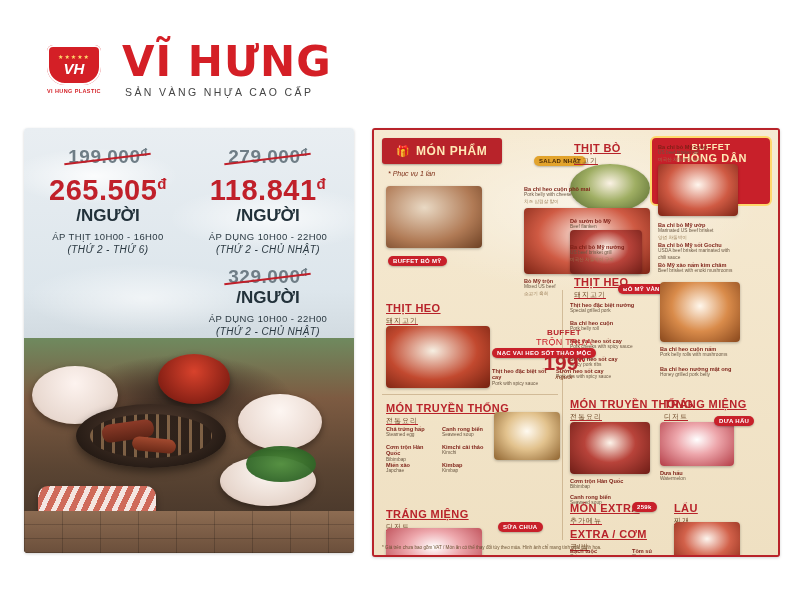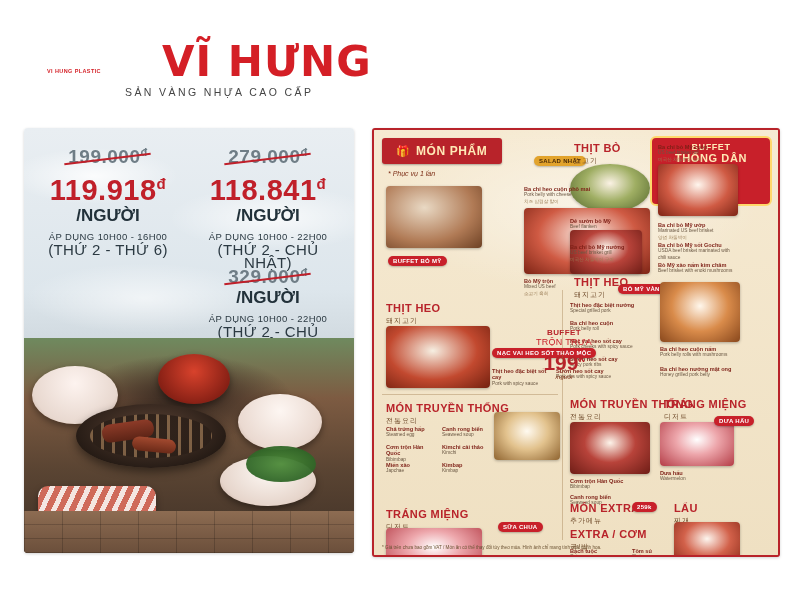--- a/index.html
+++ b/index.html
@@ -25,21 +25,20 @@
     display:flex;flex-direction:column;align-items:center;justify-content:center;
     box-shadow:inset 0 0 0 2px #ffffff;
   }
   .logo-stars{font-size:6px;color:#ffd86b;letter-spacing:1px;line-height:7px;}
   .logo-vh{color:#fff;font-weight:bold;font-size:15px;font-style:italic;line-height:15px;}
   .logo-sub{font-size:5.5px;color:#d41f26;font-weight:bold;letter-spacing:.4px;margin-top:3px;}
   .brand-text{display:flex;flex-direction:column;}
   .brand-name{
     font-size:42px;font-weight:bold;color:#d41f26;letter-spacing:1px;line-height:44px;
     font-family:"DejaVu Sans", sans-serif;
-    margin-left:40px;
   }
   .brand-slogan{
     font-size:10.5px;color:#444;letter-spacing:2.4px;margin-top:2px;margin-left:3px;
   }
 
   
   .poster-left{
     position:absolute;left:24px;top:128px;width:330px;height:425px;
     border-radius:4px;overflow:hidden;
     background:linear-gradient(#e9eef2 0%,#dde6ec 38%,#cfd8de 52%,#b9a694 62%,#8d6f58 100%);
@@ -61,21 +60,21 @@
   .price-old:after{
     content:"";position:absolute;left:-4px;right:-4px;top:52%;height:2px;
     background:#c0202a;transform:rotate(-7deg);
   }
   .price-new{
     font-size:29px;font-weight:bold;color:#c0202a;letter-spacing:.5px;line-height:32px;
   }
   .price-new sup{font-size:15px;}
   .price-unit{font-size:17px;font-weight:bold;color:#22313a;line-height:19px;}
   .price-time{font-size:9.5px;color:#2b3942;letter-spacing:.4px;margin-top:5px;line-height:13px;}
-  .price-day{font-size:15px;color:#2b3942;letter-spacing:.4px;line-height:13px;}
+  .price-day{font-size:10px;color:#2b3942;letter-spacing:.4px;line-height:13px;font-style:italic;}
   .note-gift{
     position:absolute;font-size:9px;color:#c0202a;font-style:italic;font-weight:bold;
   }
   .grill-scene{
     position:absolute;left:0;right:0;bottom:0;height:215px;
     background:
       radial-gradient(ellipse 150px 60px at 160px 60px, #3a2b22 10%, rgba(58,43,34,0) 72%),
       linear-gradient(#6f8a5f 0%, #7d5b42 28%, #5b4533 60%, #3f3026 100%);
   }
   .grill-plate{
@@ -126,20 +125,21 @@
     display:flex;align-items:center;justify-content:center;gap:5px;
     font-size:12px;font-weight:bold;letter-spacing:.6px;
     box-shadow:0 1px 2px rgba(0,0,0,.3);
   }
   .ribbon .gift{font-size:11px;}
   .ribbon-note{position:absolute;left:14px;top:40px;font-size:7px;color:#7a2a12;font-style:italic;}
 
   .sec-title{
     position:absolute;font-size:11px;font-weight:bold;color:#b8232a;letter-spacing:.4px;
     line-height:12px;
+    text-decoration:underline;
   }
   .sec-title .kr{display:block;font-size:7px;color:#6f4a2a;font-weight:normal;letter-spacing:1px;margin-top:1px;}
 
   .food-photo{
     position:absolute;border-radius:4px;background:#caa887;
     box-shadow:0 1px 3px rgba(0,0,0,.28);overflow:hidden;
   }
   .fp1{background:radial-gradient(ellipse at 40% 35%, #e9d9c4 0%, #b07a55 60%, #6d4124 100%);}
   .fp2{background:radial-gradient(ellipse at 50% 40%, #fff6ee 0%, #cf5a43 55%, #7d2415 100%);}
   .fp3{background:radial-gradient(ellipse at 50% 40%, #fdf6ef 0%, #d2614a 50%, #8c2c1b 100%);}
@@ -192,40 +192,44 @@
     line-height:6px;
   }
 </style>
 </head>
 <body>
 
 <div class="page">
 
   <div class="brand">
     <div class="brand-logo">
+      <div class="logo-shield">
+        <span class="logo-stars">★★★★★</span>
+        <span class="logo-vh">VH</span>
+      </div>
       <div class="logo-sub">VI HUNG PLASTIC</div>
     </div>
     <div class="brand-text">
       <div class="brand-name">VĨ HƯNG</div>
       <div class="brand-slogan">SẢN VÀNG NHỰA CAO CẤP</div>
     </div>
   </div>
 
   <div class="poster-left">
     <div class="sky-clouds"></div>
 
     <div class="price-block" style="left:14px;top:18px;width:140px;">
       <div class="price-old">
         <span>199.000</span><sup>đ</sup>
       </div>
       <div class="price-new">
-        <span>119.918</span><sup>đ</sup>
+        <span>265.505</span><sup>đ</sup>
       </div>
       <div class="price-unit">/NGƯỜI</div>
-      <div class="price-time">ÁP DỤNG 10H00 - 16H00</div>
+      <div class="price-time">ÁP THỊT 10H00 - 16H00</div>
       <div class="price-day">(THỨ 2 - THỨ 6)</div>
     </div>
 
     <div class="price-block" style="left:168px;top:18px;width:152px;">
       <div class="price-old">
         <span>279.000</span><sup>đ</sup>
       </div>
       <div class="price-new">
         <span>118.841</span><sup>đ</sup>
       </div>

